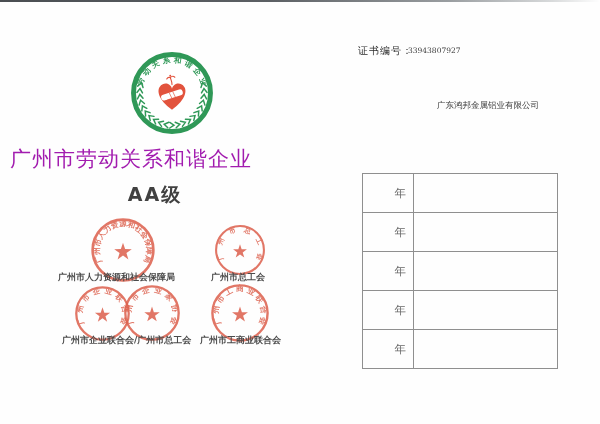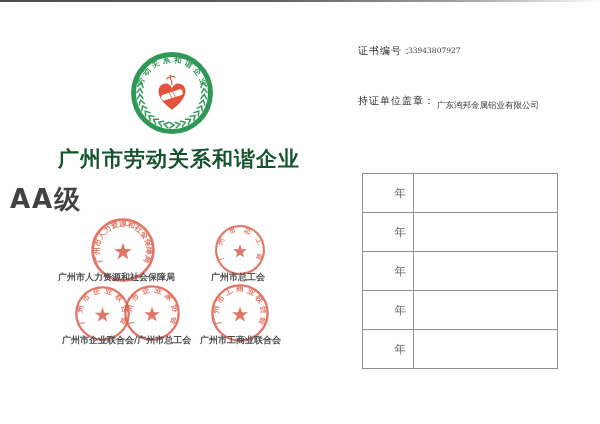--- a/index.html
+++ b/index.html
@@ -7,26 +7,26 @@
     position:relative;width:600px;height:424px;background:#fefefe;
     font-family:"DejaVu Sans","Liberation Sans",sans-serif;overflow:hidden;
   }
   .scan-edge-top{
     position:absolute;left:0;top:0;width:100%;height:2px;
     background:linear-gradient(to right,#4a4e52 0%,#5c6064 45%,#9a9ea1 75%,#d8dadb 92%,rgba(216,218,219,0));
   }
   
   .emblem{position:absolute;left:130px;top:51px;width:84px;height:84px;}
   .cert-title{
-    position:absolute;left:10px;top:147px;width:290px;text-align:right;
-    font-size:21px;font-weight:700;color:#14532d;letter-spacing:1px;line-height:24px;
+    position:absolute;left:10px;top:147px;width:290px;text-align:left;
+    font-size:21px;font-weight:400;color:#a21caf;letter-spacing:1px;line-height:24px;
   }
   .cert-grade{
-    position:absolute;left:10px;top:182px;width:290px;
-    font-size:26px;font-weight:600;color:#414141;letter-spacing:2px;
+    position:absolute;left:10px;top:182px;width:290px;text-align:center;
+    font-size:19px;font-weight:600;color:#414141;letter-spacing:2px;
   }
   .stamp{position:absolute;opacity:.87;}
   .stamp svg{display:block;width:100%;height:100%;}
   .issuer-label{
     position:absolute;font-size:9px;font-weight:600;color:#4b4b4b;
     letter-spacing:0px;white-space:nowrap;
   }
   .issue-date{
     position:absolute;left:139px;top:354px;font-size:11px;letter-spacing:2px;
     color:#4e4e4e;white-space:nowrap;
@@ -160,21 +160,20 @@
 
   <div class="issuer-label" style="left:58px;top:271px;">广州市人力资源和社会保障局</div>
   <div class="issuer-label" style="left:211px;top:271px;">广州市总工会</div>
   <div class="issuer-label" style="left:62px;top:334px;">广州市企业联合会/广州市总工会</div>
   <div class="issuer-label" style="left:200px;top:334px;">广州市工商业联合会</div>
 
 
   <div class="field-label" style="left:358px;top:44px;">证书编号：</div>
   <div class="field-value-serif" style="left:408px;top:46px;font-size:7.5px;">33943807927</div>
 
-  <div class="field-label" style="left:358px;top:94px;">持证单位盖章：</div>
   <div class="field-value-serif" style="left:437px;top:100px;font-size:8.5px;">广东鸿邦金属铝业有限公司</div>
 
 
   <div class="verify-table">
     <div class="vrow">
       <div class="vcell-year">年</div>
       <div class="vcell-blank"></div>
     </div>
     <div class="vrow">
       <div class="vcell-year">年</div>

